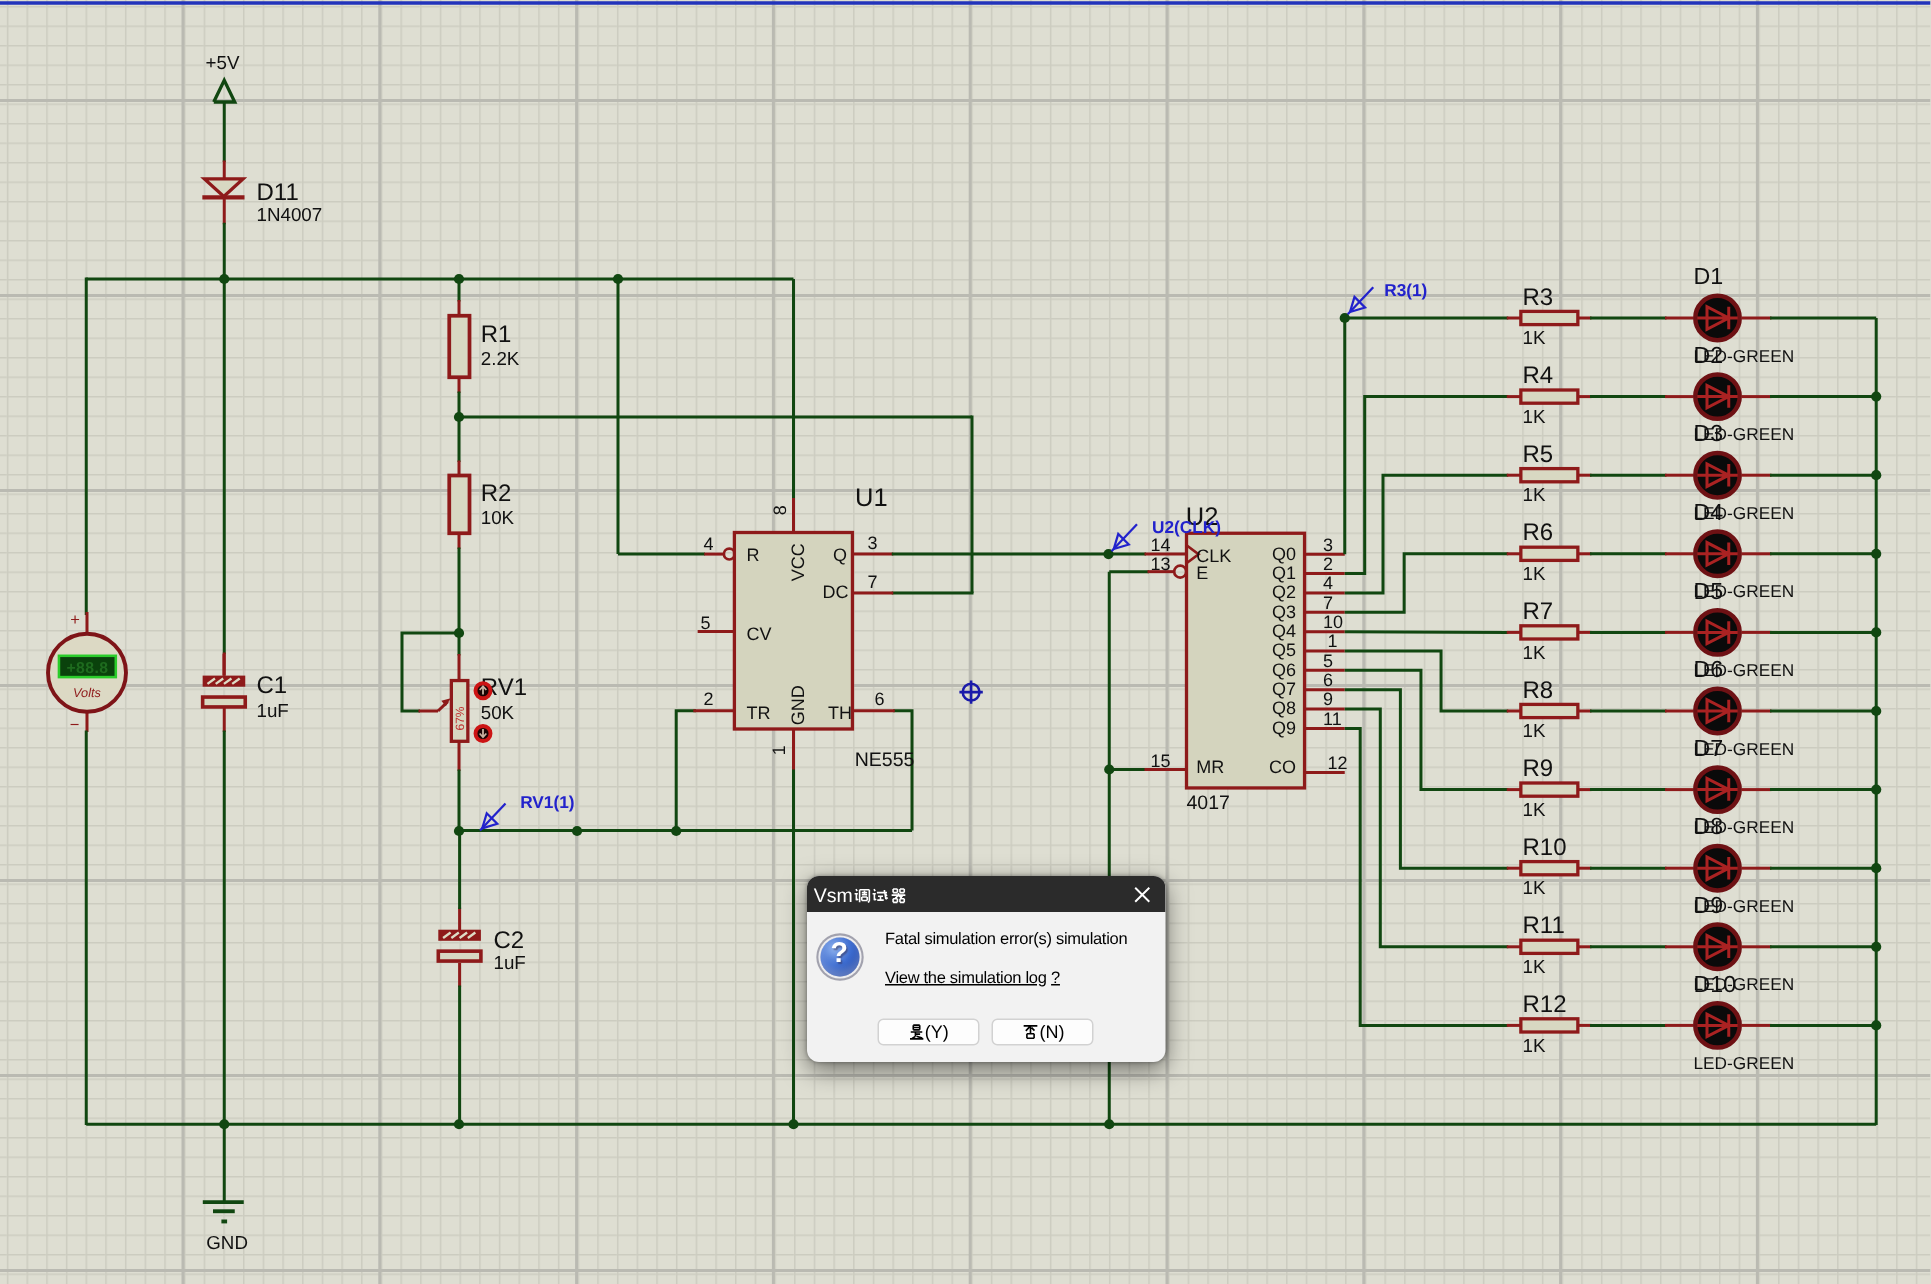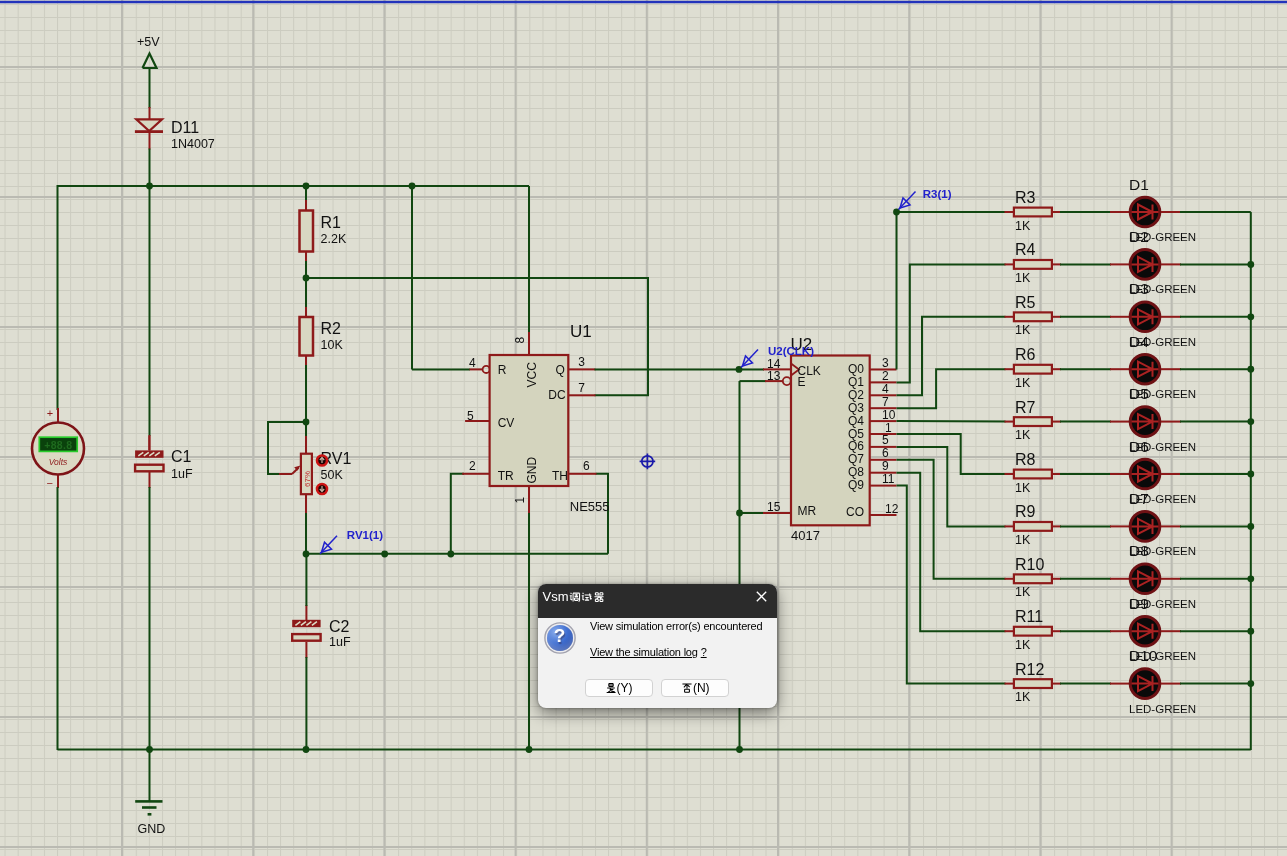--- a/index.html
+++ b/index.html
@@ -3,21 +3,21 @@
 <style>
 html,body{margin:0;padding:0;}
 body{width:1287px;height:856px;overflow:hidden;position:relative;
  font-family:"Liberation Sans",sans-serif;
  background-color:#DEDED2;}
 
 #schem{position:absolute;left:0;top:0;}
 #dlg{position:absolute;left:537.5px;top:583.5px;width:239px;height:124px;
  border-radius:8px;background:#F2F2F2;box-shadow:0 5px 16px rgba(0,0,0,.5),0 0 3px rgba(0,0,0,.35);
  overflow:hidden;}
-#dlgtitle{position:absolute;left:0;top:0;width:100%;height:34px;background:#2B2B2B;color:#fff;}
+#dlgtitle{position:absolute;left:0;top:0;width:100%;height:24px;background:#2B2B2B;color:#fff;}
 #dlgtitle .t{position:absolute;left:5px;top:5px;font-size:13px;}
 #dlgx{position:absolute;right:9.6px;top:7px;width:11px;height:11px;}
 .dtext{position:absolute;left:52.5px;font-size:11px;color:#000;letter-spacing:-0.2px;white-space:nowrap;}
 #dicon{position:absolute;left:9px;top:41px;width:26px;height:26px;border-radius:50%;
  background:radial-gradient(circle at 35% 28%,#8FB2EE 0%,#3B6BD0 45%,#1C44A8 75%,#123A8F 100%);
  box-shadow:0 0 0 1.4px #EDEDF0, 0 0 0 2.8px #A2A2AE, inset 0 -4px 6px rgba(255,255,255,.3);}
 #dicon span{position:absolute;left:0;top:0px;width:100%;text-align:center;color:#fff;
  font-size:19px;font-weight:bold;text-shadow:1px 1.5px 1px rgba(50,50,90,.55);}
 .dbtn{position:absolute;top:95.5px;width:68px;height:18px;background:#FDFDFD;
  border:1px solid #D2D2D2;border-radius:4px;box-sizing:border-box;
@@ -412,21 +412,21 @@
         </svg><svg width="12" height="12" viewBox="0 0 100 100" style="display:inline-block;vertical-align:-2px">
           <path d="M20 14 L44 14 M44 14 L44 34 M20 34 L44 34 M20 14 L20 34 M58 14 L82 14 M82 14 L82 34 M58 34 L82 34 M58 14 L58 34 M12 48 L88 48 M50 36 L50 48 M50 48 L32 66 M50 48 L68 64 M64 50 L72 58 M20 68 L44 68 M44 68 L44 88 M20 88 L44 88 M20 68 L20 88 M58 68 L82 68 M82 68 L82 88 M58 88 L82 88 M58 68 L58 88" stroke="#fff" stroke-width="9" fill="none"></path>
         </svg></span>
   <svg id="dlgx" viewBox="0 0 11 11">
         <path d="M0.8 0.8 L10.2 10.2 M10.2 0.8 L0.8 10.2" stroke="#fff" stroke-width="1.3"></path>
       </svg>
  </div>
  <div id="dicon">
       <span>?</span>
     </div>
- <div class="dtext" style="top:36px;">View simulation error(s) encountered</div>
+ <div class="dtext" style="top:36px;">Fatal simulation error(s) simulation</div>
  <div class="dtext" style="top:62.5px;text-decoration:underline;">View the simulation log<span style="margin-left:3px">?</span></div>
  <div class="dbtn" style="left:47px;">
       <svg width="12" height="12" viewBox="0 0 100 100" style="display:inline-block;vertical-align:-2px">
         <path d="M32 12 L68 12 M68 12 L68 38 M32 38 L68 38 M32 12 L32 38 M32 25 L68 25 M18 50 L82 50 M44 50 L44 74 M44 62 L70 62 M44 74 L26 86 M14 88 L88 88 M50 74 L82 84" stroke="#000" stroke-width="9" fill="none"></path>
       </svg>
       <span>(Y)</span>
     </div>
  <div class="dbtn" style="left:123.8px;">
       <svg width="12" height="12" viewBox="0 0 100 100" style="display:inline-block;vertical-align:-2px">
         <path d="M12 16 L88 16 M50 16 L50 55 M46 20 L24 44 M56 26 L72 42 M30 60 L70 60 M70 60 L70 85 M30 85 L70 85 M30 60 L30 85" stroke="#000" stroke-width="9" fill="none"></path>

